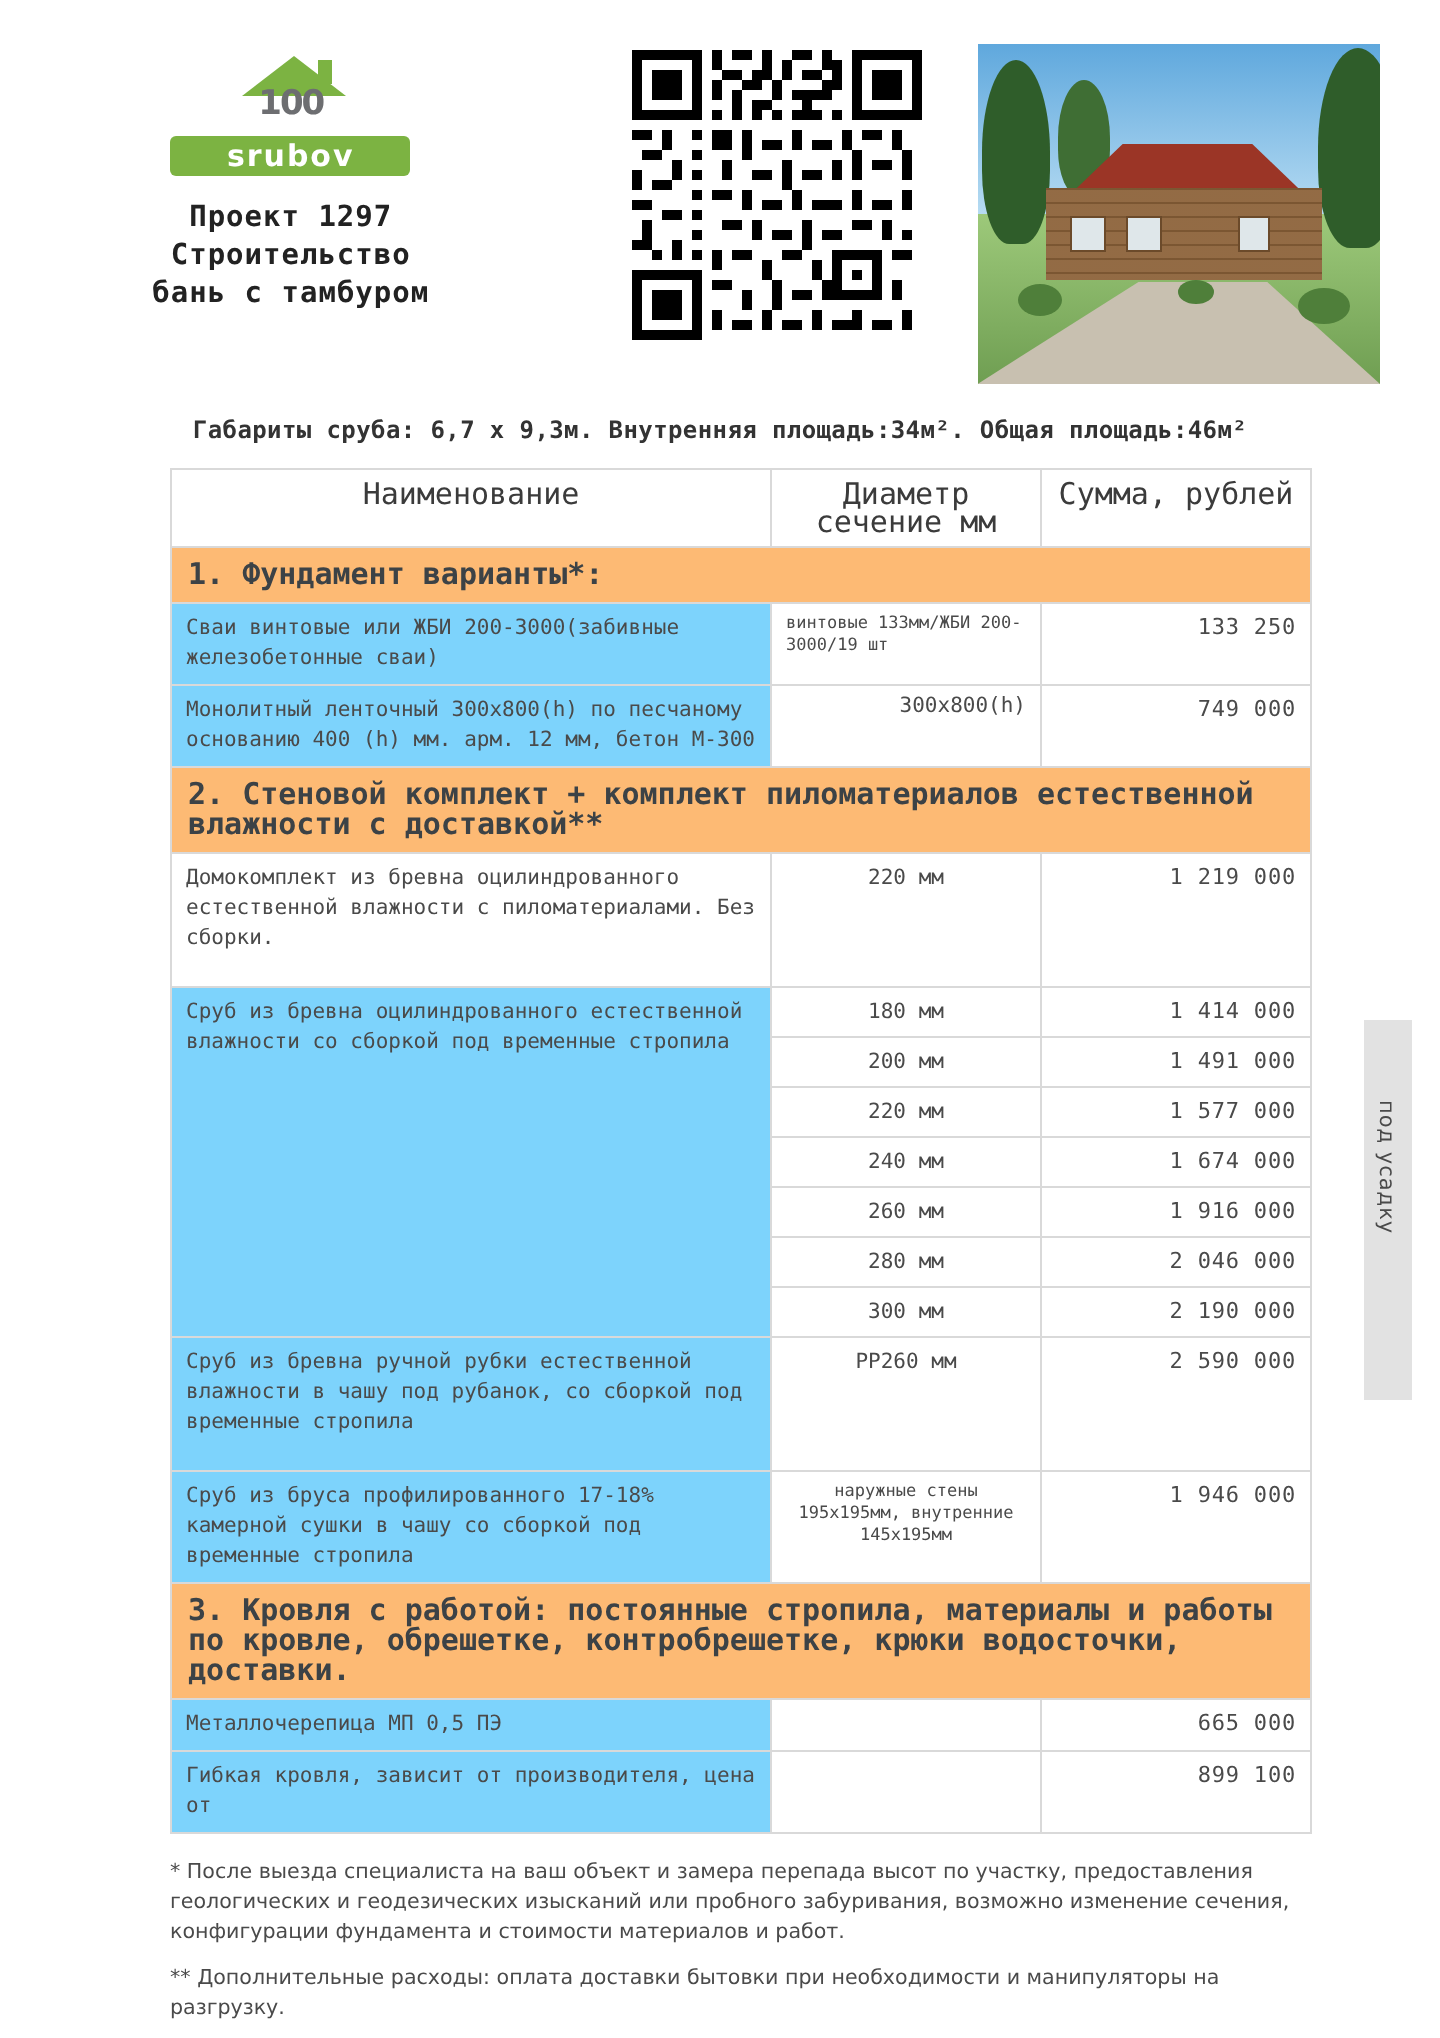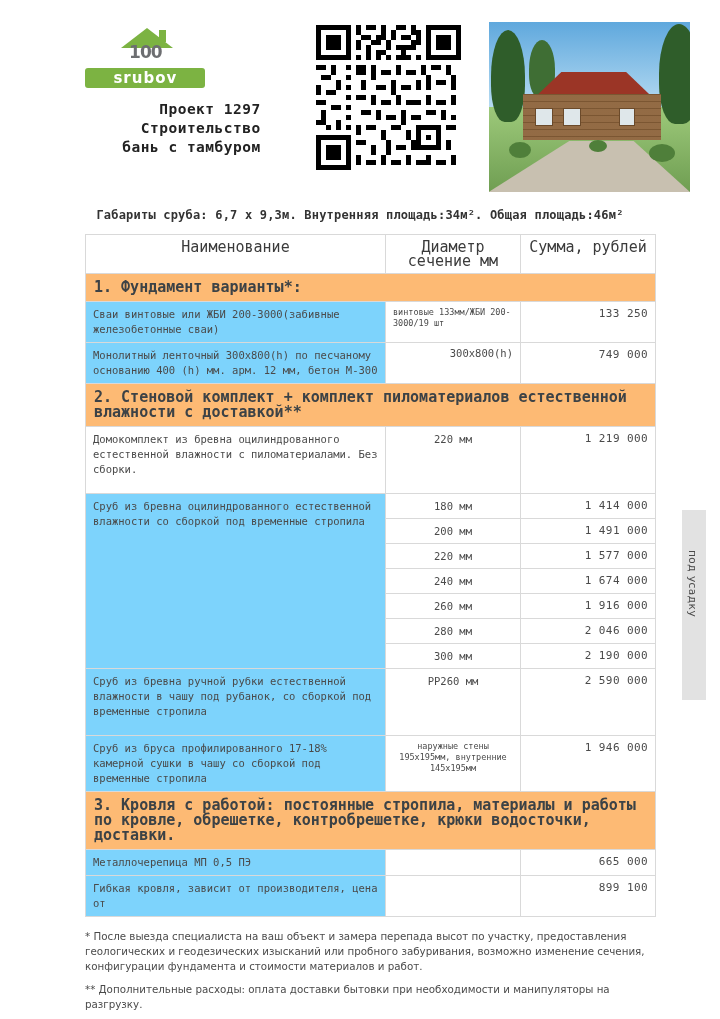--- a/index.html
+++ b/index.html
@@ -86,21 +86,20 @@
     padding: 1px 0;
     letter-spacing: 1px;
   }
   .title-block {
     font-family: "DejaVu Sans Mono", monospace;
     font-weight: bold;
     font-size: 14.5px;
     line-height: 19px;
     color: #222222;
     letter-spacing: 0.5px;
-    text-align: right;
   }
 
   .qr {
     width: 145px;
     height: 145px;
     margin-left: 55px;
     margin-top: 3px;
     background: #ffffff;
     position: relative;
   }

